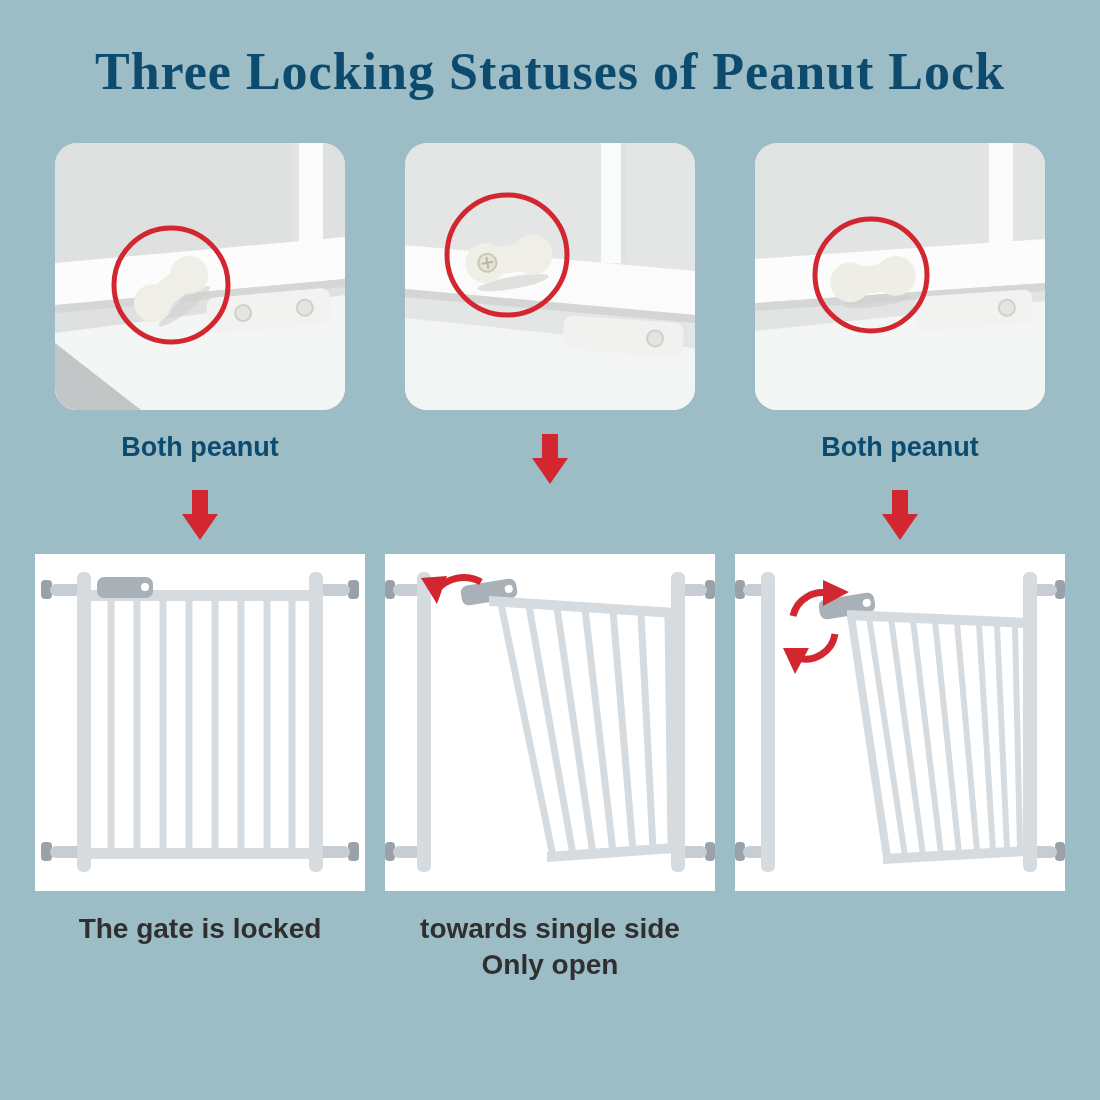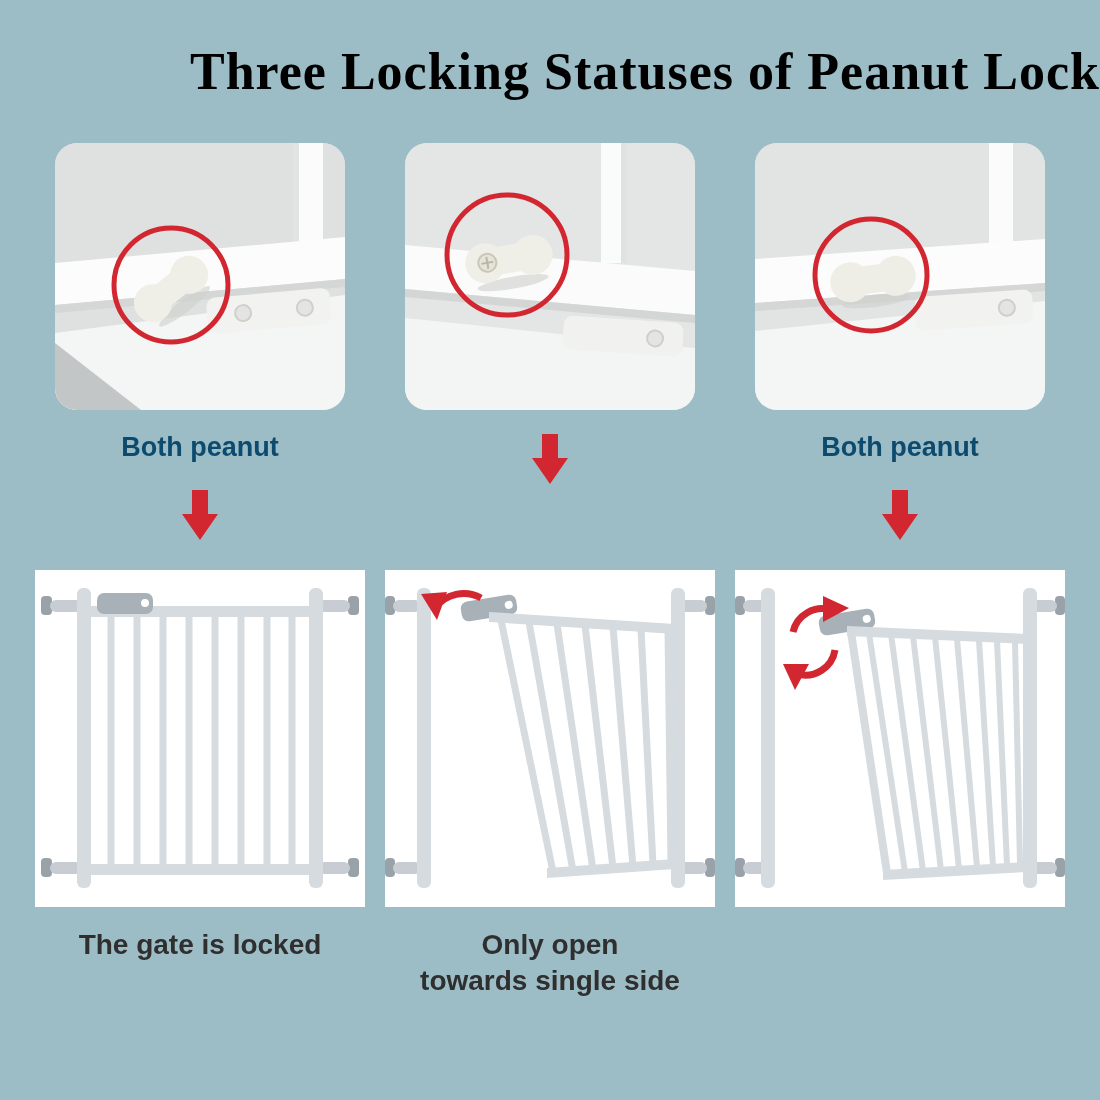--- a/index.html
+++ b/index.html
@@ -7,26 +7,26 @@
     position: relative;
     width: 1100px;
     height: 1100px;
     background: #9cbcc6;
     font-family: "Liberation Sans", sans-serif;
     overflow: hidden;
   }
   .page-title {
     margin: 0;
     padding-top: 42px;
-    text-align: right;
+    text-align: center;
     font-family: "Liberation Serif", serif;
     font-weight: 700;
     font-size: 52px;
     letter-spacing: 1px;
-    color: #000000;
+    color: #0c4a6e;
   }
   .top-row {
     display: flex;
     justify-content: space-between;
     padding: 0 55px;
     margin-top: 42px;
   }
   .top-col { width: 290px; display: flex; flex-direction: column; align-items: center; }
   .photo-card {
     width: 290px; height: 267px;
@@ -42,21 +42,21 @@
     color: #0c4a6e;
     text-align: center;
     line-height: 1.32;
   }
   .caption span { display: block; }
   .down-arrow { margin-top: 24px; }
   .bottom-row {
     display: flex;
     justify-content: space-between;
     padding: 0 35px;
-    margin-top: 28px;
+    margin-top: 12px;
   }
   .bottom-col { width: 330px; display: flex; flex-direction: column; align-items: center; }
   .gate-card { width: 330px; height: 337px; background: #ffffff; }
   .gate-card svg { display: block; width: 100%; height: 100%; }
   .caption-bottom {
     margin-top: 20px;
     font-size: 28px;
     font-weight: bold;
     color: #2f2f2f;
     text-align: center;
@@ -241,22 +241,22 @@
             <line x1="256" y1="59" x2="268" y2="295"></line>
             <line x1="283" y1="60" x2="286" y2="293"></line>
           </g>
           <g>
             <path d="M 96 28 A 36 36 0 0 0 50 38" fill="none" stroke-width="7" stroke="#d22730"></path>
             <polygon points="36,24 62,22 52,50" fill="#d22730"></polygon>
           </g>
         </svg>
       </div>
       <div class="caption-bottom">
+        <span>towards single side</span>
         <span>Only open</span>
-        <span>towards single side</span>
       </div>
     </div>
 
     <div class="bottom-col">
       <div class="gate-card">
         <svg viewBox="0 0 330 337">
           <rect width="330" height="337" fill="#ffffff"></rect>
           <g fill="#9aa2a9">
             <rect x="0" y="26" width="10" height="19" rx="4"></rect>
             <rect x="0" y="288" width="10" height="19" rx="4"></rect>

